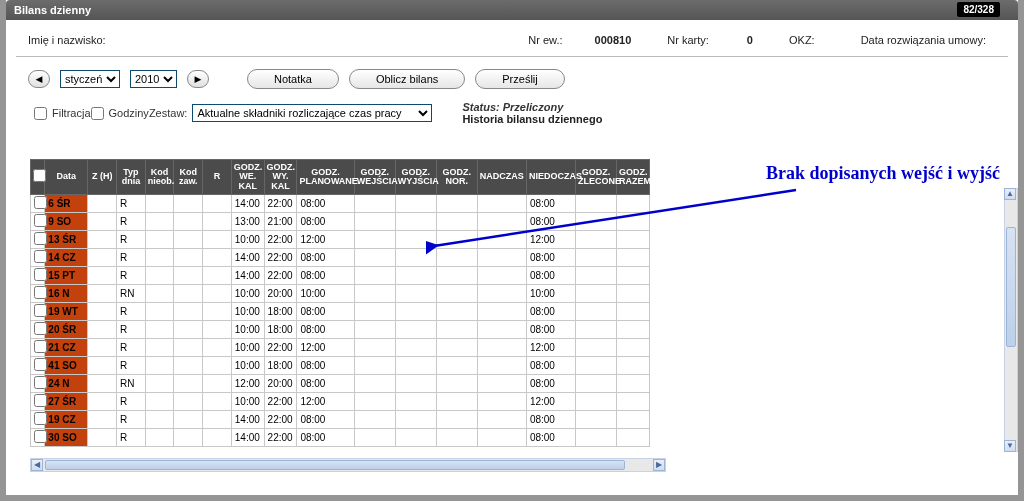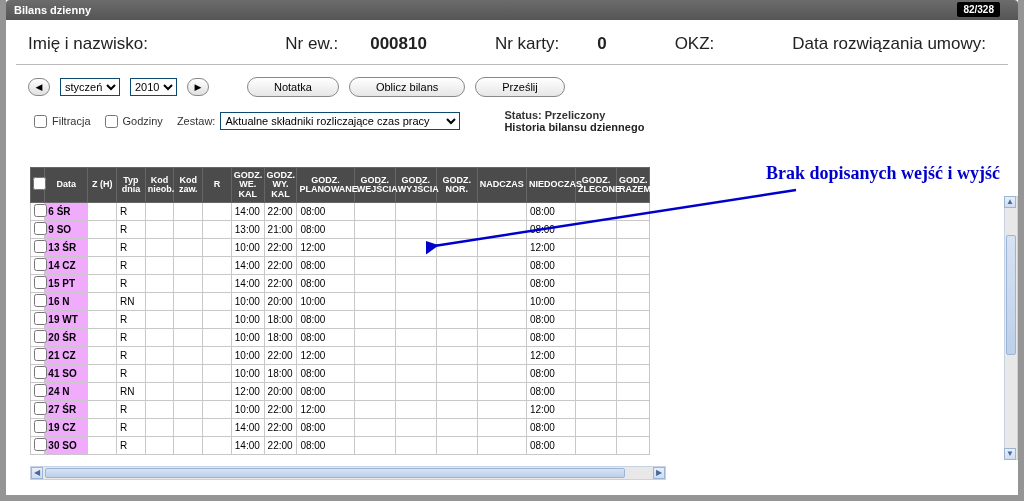--- a/index.html
+++ b/index.html
@@ -3,47 +3,47 @@
 <meta charset="utf-8">
 <style>
   * { box-sizing: border-box; margin: 0; padding: 0; }
   body { font-family: Tahoma, Arial, sans-serif; font-size: 11px; color: #333; background: #fff; width: 1024px; height: 501px; position: relative; overflow: hidden; }
   .app-frame { width: 1024px; height: 501px; background: #959595; padding: 0 6px 6px 6px; position: relative; }
   .inner { background: #fff; width: 100%; height: 100%; position: relative; padding: 0 0 0 0; }
   .header-bar { background: linear-gradient(#6c6c6c,#555555); color: #fff; font-weight: bold; font-size: 11px; height: 20px; display: flex; align-items: center; justify-content: space-between; padding: 0 8px; border-top-left-radius: 4px; border-top-right-radius: 4px; }
   .header-bar .title { }
   .header-bar .pager { background: #000; color: #fff; padding: 2px 6px; border-radius: 2px; font-weight: bold; font-size: 10px; position: absolute; top: 2px; right: 18px; }
 
-  .info-row { display: flex; align-items: center; gap: 68px; padding: 14px 22px 10px 22px; font-size: 17px; color: #222; }
+  .info-row { display: flex; align-items: center; gap: 36px; padding: 14px 22px 10px 22px; font-size: 11px; color: #222; }
   .info-row .pair { display: flex; align-items: center; }
   .info-row .label { margin-right: 4px; }
   .info-row .value { margin-left: 6px; font-weight: bold; }
   .hr { border-bottom: 1px solid #bbb; margin: 0 10px; }
 
   .ctrl-row { display: flex; align-items: center; padding: 12px 22px 6px 22px; gap: 10px; }
   .nav-btn { width: 22px; height: 18px; border: 1px solid #888; border-radius: 10px; background: linear-gradient(#fff,#e0e0e0); display: inline-flex; align-items: center; justify-content: center; cursor: pointer; font-size: 9px; }
   select { font-size: 11px; border: 1px solid #0c4a6e; background: #fff; height: 18px; }
   .pill-btn { height: 20px; padding: 0 26px; border: 1px solid #888; border-radius: 12px; background: linear-gradient(#ffffff,#e6e6e6); font-size: 11px; cursor: pointer; }
 
-  .opt-row { display: flex; align-items: center; padding: 6px 22px 6px 28px; gap: 14px; }
+  .opt-row { display: flex; align-items: center; padding: 6px 22px 6px 28px; }
   .chk-lbl { display: inline-flex; align-items: center; gap: 5px; }
   .chk-lbl input { width: 13px; height: 13px; }
   .select-lbl { display: inline-flex; align-items: center; gap: 5px; }
   .status { margin-left: 30px; font-size: 11px; }
   .status a { color: #222; font-weight: bold; text-decoration: none; }
-  .status .now { font-weight: bold; }
+  .status .now { font-weight: bold; font-style: italic; }
 
   .table-area { margin: 28px 14px 0 24px; position: relative; }
   .table-wrap { width: 620px; height: 298px; overflow: hidden; border: none; position: relative; }
   table { border-collapse: collapse; width: 100%; table-layout: fixed; }
   thead th { background: #4b4b4b; color: #fff; font-size: 9px; font-weight: bold; padding: 3px 2px; text-align: center; border: 1px solid #666; line-height: 1.05; height: 28px; vertical-align: middle; }
   thead th.first { width: 14px; background: #4b4b4b; }
   tbody td { border: 1px solid #c8c8c8; font-size: 10px; padding: 1px 3px; height: 17px; color: #000; }
   tbody td.chk { width: 14px; text-align: center; background: #fff; }
-  tbody td.date { background: #f0abfc; font-weight: bold; }
+  tbody td.date { background: #c2410c; font-weight: bold; }
   .col-data { width: 42px; }
   .col-zh, .col-typ, .col-kodn, .col-kodz, .col-r { width: 28px; }
   .col-gwe, .col-gwy { width: 32px; }
   .col-plan { width: 56px; }
   .col-wej, .col-wyj, .col-nor { width: 40px; }
   .col-nad, .col-nied { width: 48px; }
   .col-zle { width: 40px; }
   .col-raz { width: 32px; }
 
   .vscroll { position: absolute; top: 29px; right: -14px; width: 14px; height: 264px; background: #e8e8e8; border: 1px solid #c7d3e4; }

